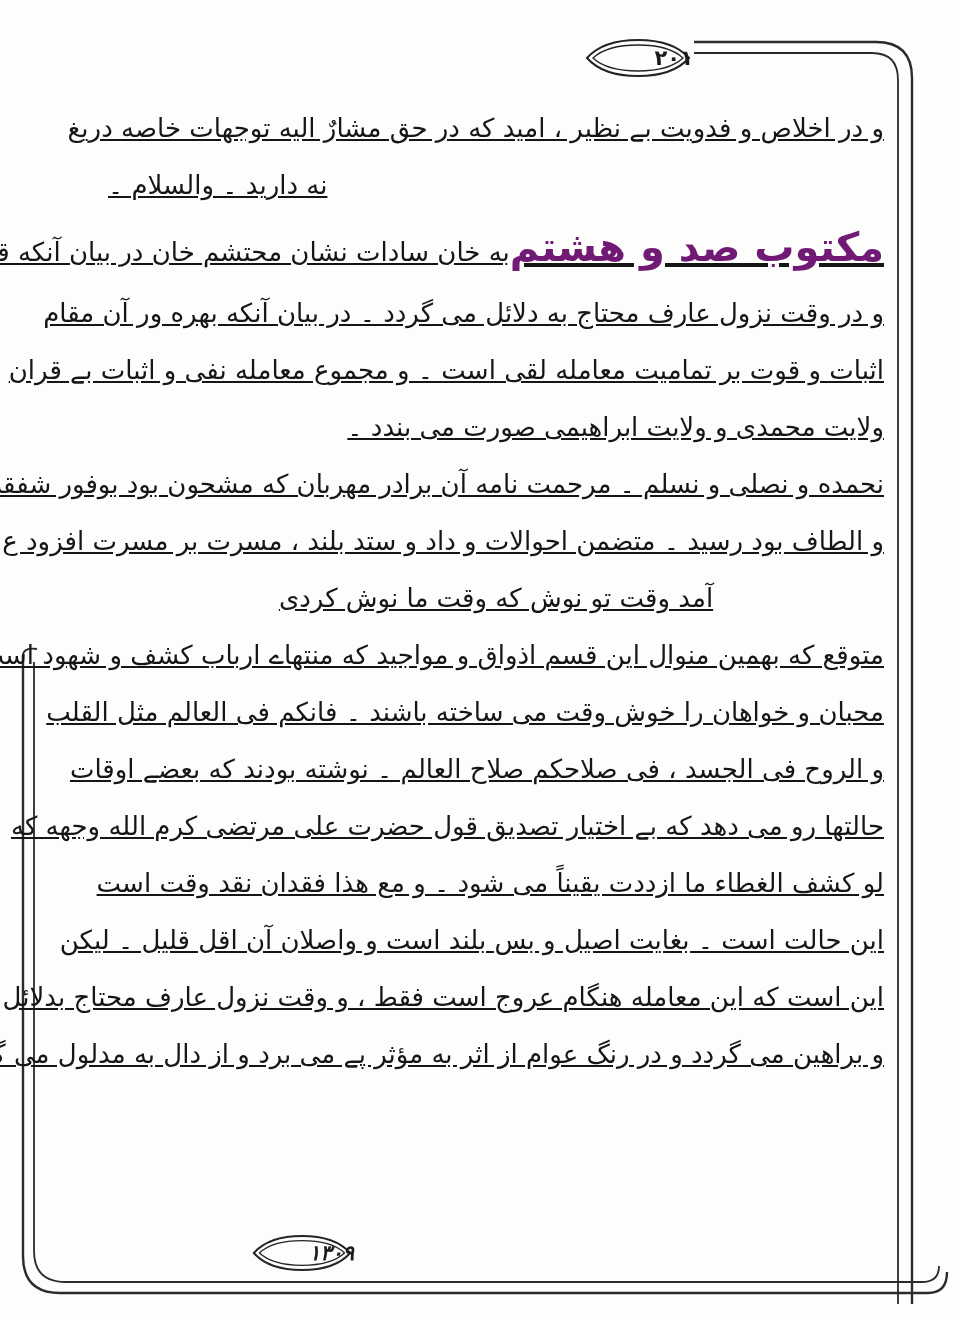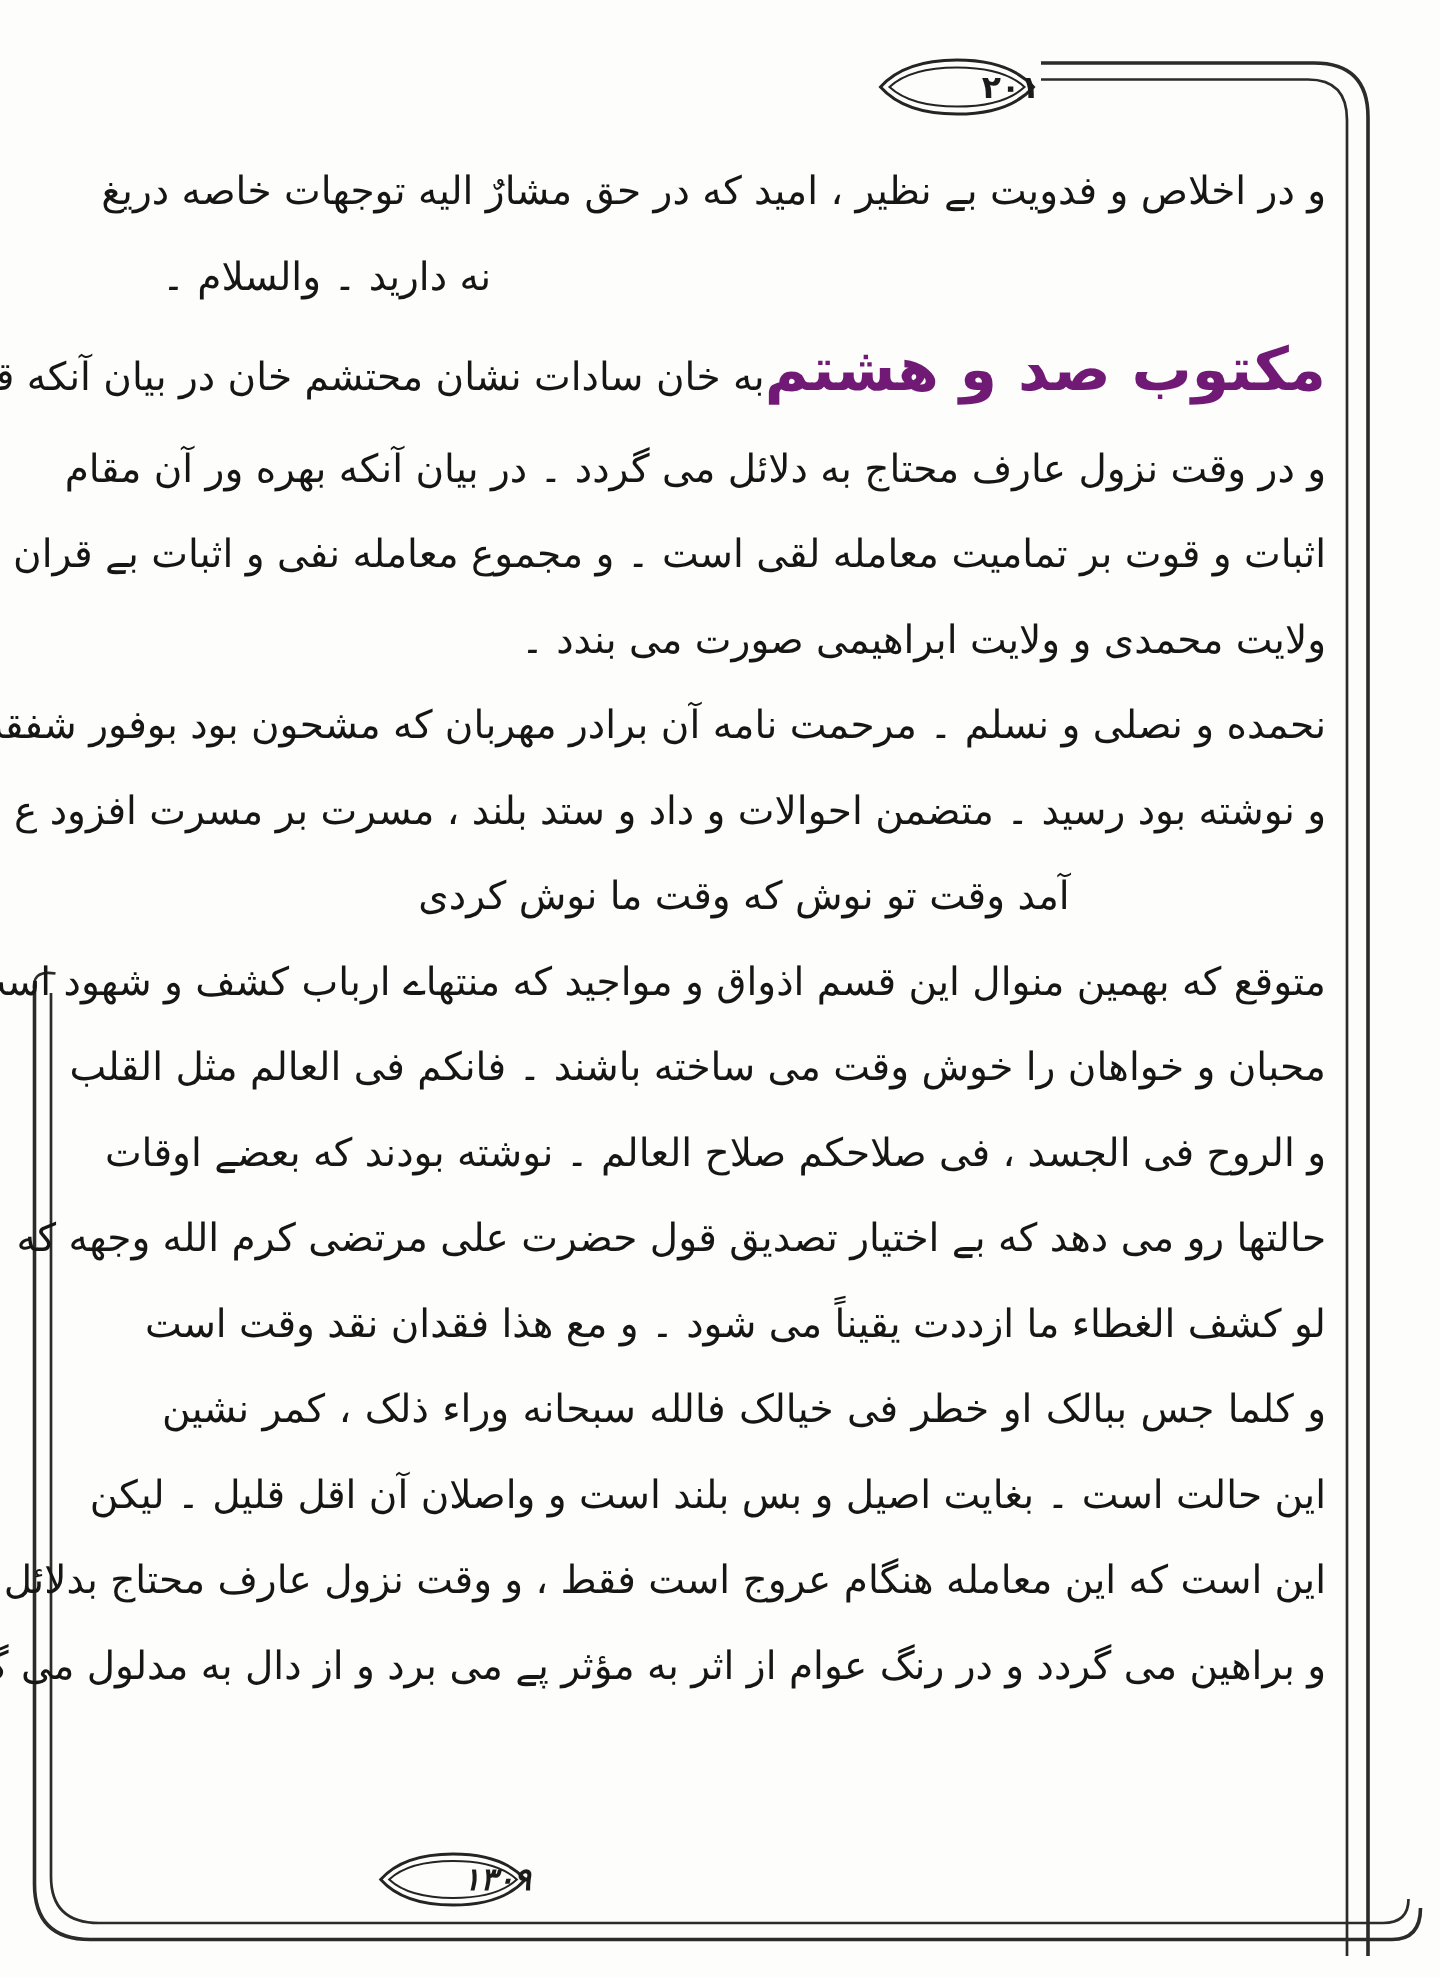--- a/index.html
+++ b/index.html
@@ -20,20 +20,21 @@
   .cartouche .num{
     position:relative;z-index:2;
     font-size:21px;font-weight:bold;color:#1b1b1b;letter-spacing:2px;
   }
   .cartouche-top{left:583px;top:36px;width:110px;height:44px;}
   .cartouche-bottom{left:250px;top:1230px;width:104px;height:46px;font-style:italic;}
   .text-block{
     position:absolute;
     top:100px;left:108px;width:776px;
     direction:rtl;
+    text-decoration:underline;
   }
   .line{
     direction:rtl;
     font-size:26px;
     line-height:57px;
     min-height:57px;
     white-space:nowrap;
     text-align:justify;
     text-align-last:justify;
     text-justify:inter-word;
@@ -93,30 +94,29 @@
 
     <div class="line heading-line">
       <span class="heading-title">مکتوب صد و هشتم</span>
       <span class="heading-rest">به خان سادات نشان محتشم خان در بیان آنکه قول</span>
     </div>
 
     <div class="line">و در وقت نزول عارف محتاج به دلائل می گردد ۔ در بیان آنکه بهره ور آن مقام</div>
     <div class="line">اثبات و قوت بر تمامیت معامله لقی است ۔ و مجموع معامله نفی و اثبات بے قران</div>
     <div class="line natural">ولایت محمدی و ولایت ابراهیمی صورت می بندد ۔</div>
     <div class="line">نحمده و نصلی و نسلم ۔ مرحمت نامه آن برادر مهربان که مشحون بود بوفور شفقت</div>
-    <div class="line">و نوشته بود رسید ۔ متضمن احوالات و داد و ستد بلند ، مسرت بر مسرت افزود ع</div>
+    <div class="line">و الطاف بود رسید ۔ متضمن احوالات و داد و ستد بلند ، مسرت بر مسرت افزود ع</div>
 
     <div class="line verse">آمد وقت تو نوش که وقت ما نوش کردی</div>
 
     <div class="line">متوقع که بهمین منوال این قسم اذواق و مواجید که منتهاے ارباب کشف و شهود است</div>
     <div class="line">محبان و خواهان را خوش وقت می ساخته باشند ۔ فانکم فی العالم مثل القلب</div>
     <div class="line">و الروح فی الجسد ، فی صلاحکم صلاح العالم ۔ نوشته بودند که بعضے اوقات</div>
     <div class="line">حالتها رو می دهد که بے اختیار تصدیق قول حضرت علی مرتضی کرم الله وجهه که</div>
     <div class="line">لو کشف الغطاء ما ازددت یقیناً می شود ۔ و مع هذا فقدان نقد وقت است</div>
-    <div class="line">و کلما جس ببالک او خطر فی خیالک فالله سبحانه وراء ذلک ، کمر نشین</div>
     <div class="line">این حالت است ۔ بغایت اصیل و بس بلند است و واصلان آن اقل قلیل ۔ لیکن</div>
     <div class="line">این است که این معامله هنگام عروج است فقط ، و وقت نزول عارف محتاج بدلائل</div>
     <div class="line">و براهین می گردد و در رنگ عوام از اثر به مؤثر پے می برد و از دال به مدلول می گراید ع</div>
   </div>
 
   <div class="cartouche cartouche-bottom">
     <svg viewBox="0 0 110 44">
       <path d="M4 22 Q 20 4 55 4 Q 90 4 106 22 Q 90 40 55 40 Q 20 40 4 22 Z" fill="none" stroke="#242424" stroke-width="2"></path>
       <path d="M10 22 Q 24 9 55 9 Q 86 9 100 22 Q 86 35 55 35 Q 24 35 10 22 Z" fill="none" stroke="#242424" stroke-width="1.4"></path>
     </svg>

